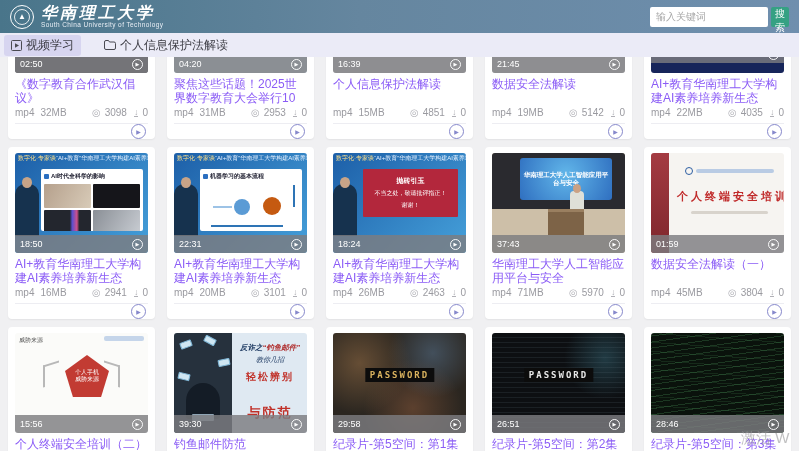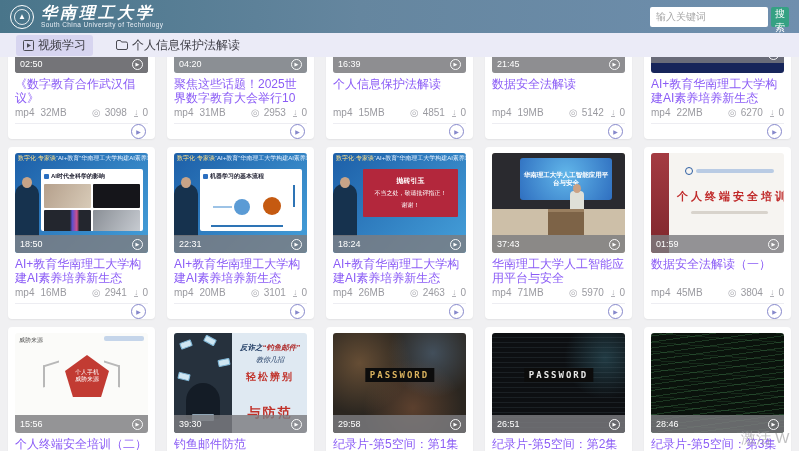--- a/index.html
+++ b/index.html
@@ -17,21 +17,21 @@
               color:#fff; font-size:16px; letter-spacing:3px; line-height:16px; }
   .brand-en { color:#e8eef5; font-size:6.5px; letter-spacing:.4px; }
   .search { margin-left:auto; display:flex; align-items:center; }
   .search input { width:118px; height:20px; border:none; border-radius:2px; background:#fff;
                   font-size:10px; padding:0 6px; color:#333; outline:none; }
   .search input::placeholder { color:#a8a8a8; }
   .search-btn { width:18px; height:20px; margin-left:3px; background:#35a183; color:#fff; border:none;
                 border-radius:2px; font-size:10px; cursor:pointer; }
 
   
-  .tabbar { height:24px; background:#ebebf7; display:flex; align-items:center; padding-left:16px; gap:16px;
+  .tabbar { height:24px; background:#ebebf7; display:flex; align-items:center; padding-left:4px; gap:16px;
             position:relative; z-index:30; }
   .tab { display:flex; align-items:center; gap:4px; font-size:12px; color:#3e3e46; padding:2px 7px; border-radius:3px; cursor:pointer; }
   .tab.active { background:#d7d5f0; }
   .tab svg { display:block; }
 
   
   .main { position:absolute; top:57px; left:0; right:0; bottom:0; overflow:hidden; background:#f0f0f2; z-index:10; }
   .grid { display:grid; grid-template-columns:repeat(5,147px); gap:8px 12px; padding:0 8px; margin-top:-90px; }
   .card { width:147px; height:172px; background:#fff; border-radius:4px; box-shadow:0 1px 2px rgba(0,0,0,.06);
           padding:6px 7px 0; display:flex; flex-direction:column; }
@@ -290,21 +290,21 @@
         <span class="ttime">19:16</span>
         <span class="tplay">▶</span>
       </div>
     </div>
     <div class="title">AI+教育华南理工大学构建AI素养培养新生态（一）</div>
     <div class="meta">
       <span>mp4</span>
       <span class="size">22MB</span>
       <span class="spacer"></span>
       <span class="eye-icon">◎</span>
-      <span>6270</span>
+      <span>4035</span>
       <span class="dl-icon">↓</span>
       <span>0</span>
     </div>
     <div class="playrow">
           <span class="playbtn">▶</span>
         </div>
   </div>
 
   <div class="card">
     <div class="thumb t-pres">

